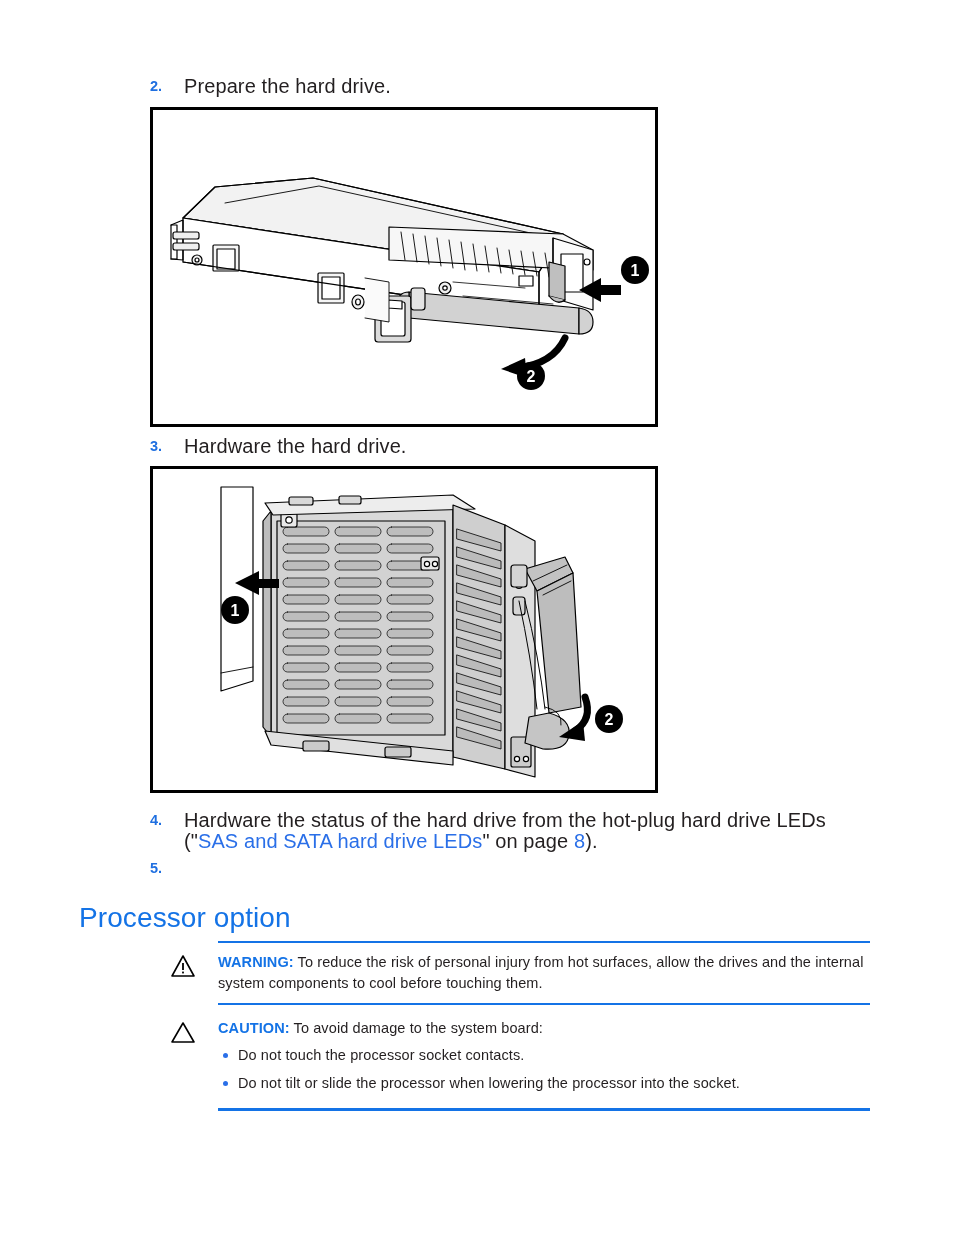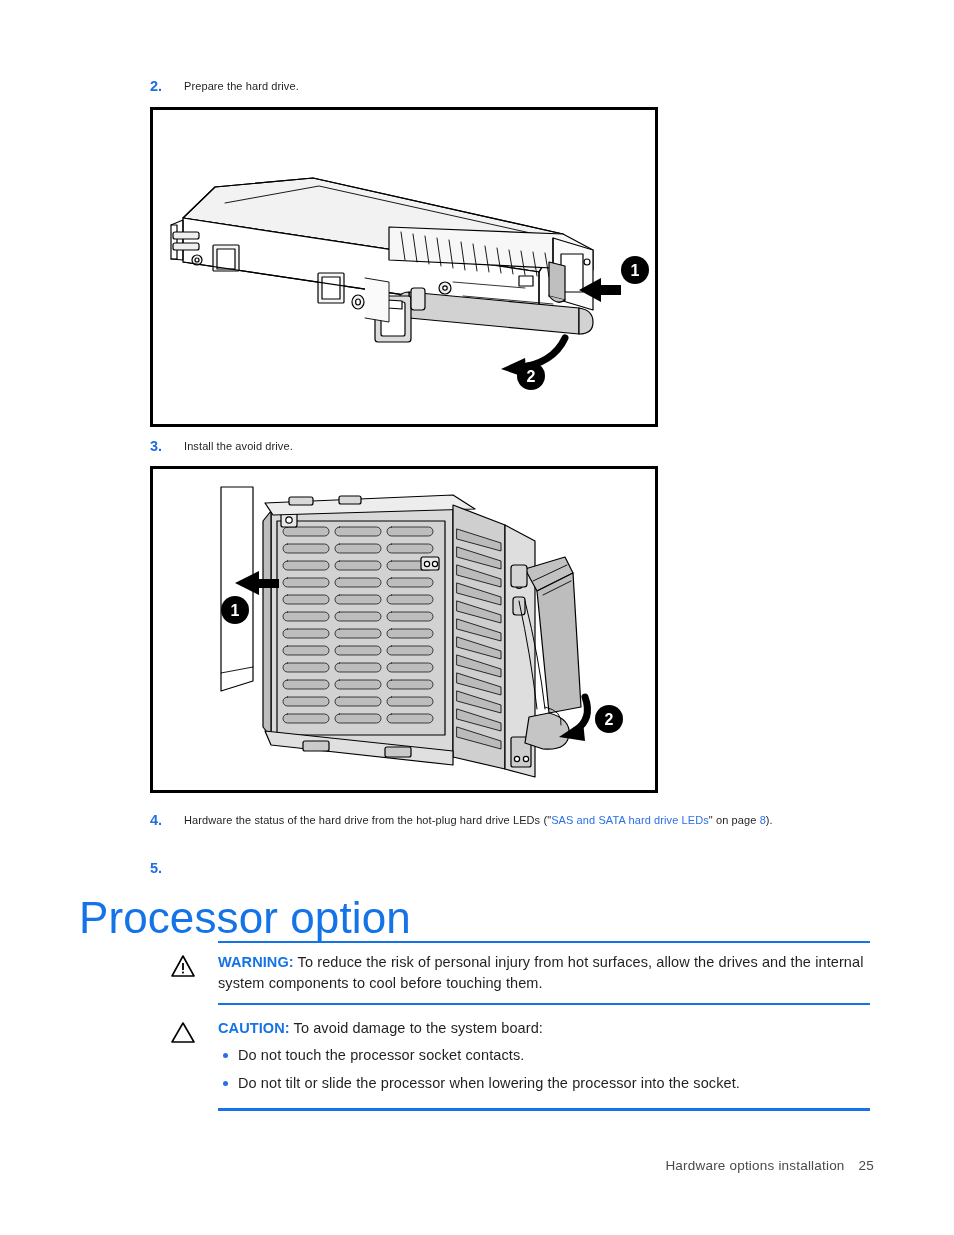--- a/index.html
+++ b/index.html
@@ -28,21 +28,21 @@
   }
   .step-num {
     color: #1f6fe0;
     font-weight: bold;
     font-size: 14.5px;
     width: 34px;
     flex: 0 0 34px;
     line-height: 20px;
   }
   .step-text {
-    font-size: 11px;
+    font-size: 20px;
     line-height: 20.5px;
     color: #231f20;
     letter-spacing: 0.1px;
   }
   .step-text .lnk {
     color: #2a6fe8;
   }
 
   
   .figure {
@@ -51,21 +51,21 @@
     background: #ffffff;
     overflow: hidden;
   }
   .figure svg { display: block; }
 
   
   .h1 {
     position: absolute;
     left: 79px;
     top: 898px;
-    font-size: 44px;
+    font-size: 28px;
     color: #1473e6;
     font-weight: normal;
     letter-spacing: 0.1px;
     line-height: 40px;
   }
   .h1-rule {
     position: absolute;
     left: 218px;
     top: 941px;
     width: 652px;
@@ -240,21 +240,21 @@
       </g>
       <g>
         <circle cx="378" cy="266" r="14" fill="#000000"></circle>
         <text x="378" y="272" text-anchor="middle" font-family="Liberation Sans, sans-serif" font-size="16" font-weight="bold" fill="#ffffff">2</text>
       </g>
     </svg>
   </div>
 
   <div class="step" style="left:150px; top:436px; width:700px;">
     <div class="step-num">3.</div>
-    <div class="step-text">Install the avoid drive.</div>
+    <div class="step-text">Hardware the hard drive.</div>
   </div>
 
   <div class="figure" style="left:150px; top:466px; width:508px; height:327px;">
     <svg width="502" height="321" viewBox="0 0 502 321">
       <g fill="none" stroke="#000" stroke-width="1.2" stroke-linejoin="round" stroke-linecap="round">
 
         <polygon points="68,18 100,18 100,212 68,222" fill="#ffffff"></polygon>
         <polyline points="68,204 100,198" stroke-width="0.9"></polyline>
 
         <polygon points="118,42 300,36 300,288 118,268" fill="#d9d9d9"></polygon>
@@ -438,17 +438,14 @@
         </svg>
       </div>
       <div class="admon-body">
         <span class="admon-label">WARNING:</span>
         <span>To reduce the risk of personal injury from hot surfaces, allow the drives and the internal system components to cool before touching them.</span>
       </div>
     </div>
     <div class="rule" style="margin-top:10px; width:652px;"></div>
   </div>
 
-  <div class="footer">
-    <span>Hardware options installation</span><span class="pg">25</span>
-  </div>
 
 </div>
 
 </body></html>

